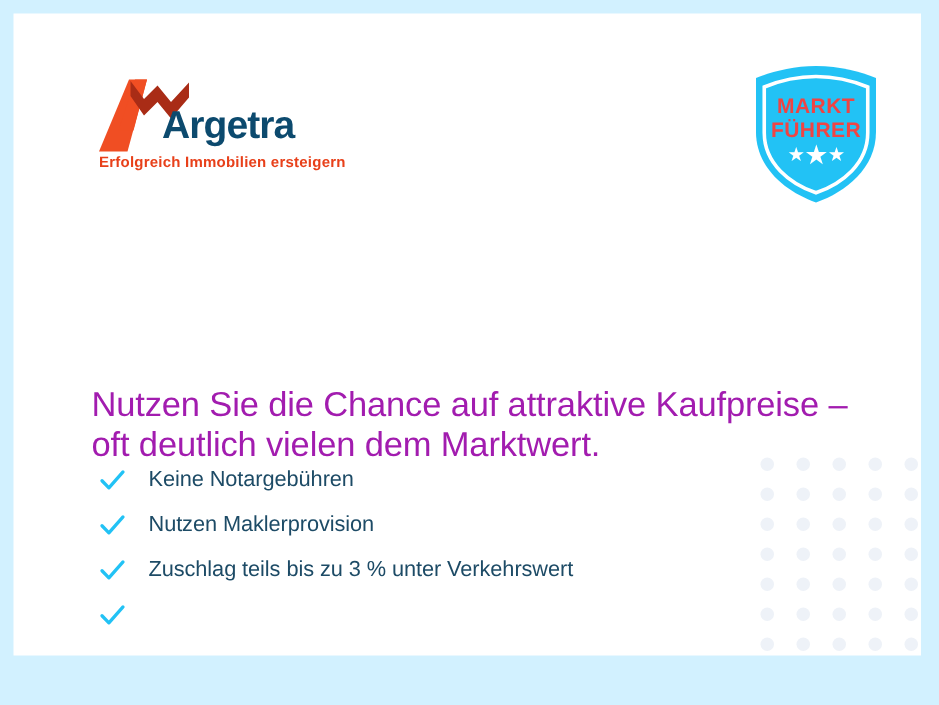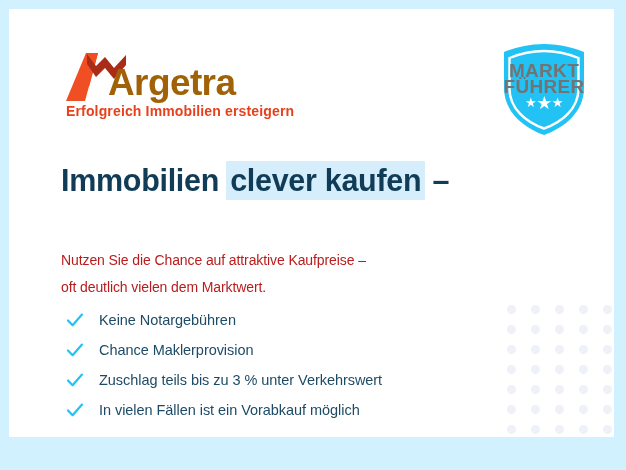--- a/index.html
+++ b/index.html
@@ -62,55 +62,55 @@
     position: absolute;
     left: 0;
     top: 0;
     width: 70px;
     height: 52px;
   }
   #logo-word {
     position: absolute;
     left: 44px;
     top: 13px;
-    font-size: 37px;
-    font-weight: bold;
-    color: #a16207;
+    font-size: 26px;
+    font-weight: bold;
+    color: #0c4a6e;
     letter-spacing: -0.6px;
     line-height: 38px;
     white-space: nowrap;
   }
   #logo-tagline {
     position: absolute;
     left: 2px;
     top: 52px;
-    font-size: 14px;
+    font-size: 10px;
     font-weight: bold;
     color: #e8401a;
     letter-spacing: 0.15px;
     white-space: nowrap;
   }
 
   
   #badge {
     position: absolute;
     left: 489px;
     top: 33px;
     width: 92px;
     height: 95px;
   }
   #badge-text {
     position: absolute;
     left: 0;
     top: 21px;
     width: 92px;
     text-align: center;
-    color: #737373;
-    font-weight: bold;
-    font-size: 19px;
+    color: #ef4444;
+    font-weight: bold;
+    font-size: 14px;
     line-height: 15.5px;
     letter-spacing: 0.3px;
   }
   #badge-text span { display: block; }
   #badge-stars {
     position: absolute;
     left: 0;
     top: 54px;
     width: 92px;
     text-align: center;
@@ -140,22 +140,22 @@
     margin: 0 -1px;
     border-radius: 1px;
   }
 
   
   #subheading {
     position: absolute;
     left: 52px;
     top: 224px;
     width: 530px;
-    color: #b91c1c;
-    font-size: 14px;
+    color: #a21caf;
+    font-size: 23px;
     font-weight: normal;
     line-height: 27px;
     letter-spacing: -0.1px;
   }
   #subheading .line { display: block; white-space: nowrap; }
 
   
   #bullets {
     position: absolute;
     left: 56px;
@@ -246,49 +246,47 @@
       <div id="badge-text">
         <span>MARKT</span>
         <span>FÜHRER</span>
       </div>
       <div id="badge-stars">
         <span>★</span><span class="big">★</span><span>★</span>
       </div>
     </div>
 
     <h1 id="headline">
-      <span class="line"><span>Immobilien </span><span class="hl">clever kaufen</span><span> –</span></span>
     </h1>
 
     <p id="subheading">
       <span class="line">Nutzen Sie die Chance auf attraktive Kaufpreise –</span>
       <span class="line">oft deutlich vielen dem Marktwert.</span>
     </p>
 
     <ul id="bullets" style="list-style:none;margin:0;padding:0;">
       <li class="bullet">
         <svg class="check" viewBox="0 0 20 20">
             <path d="M3 10.5 L7.6 15.2 L17 4.6" fill="none" stroke="#22c2f5" stroke-width="2.2" stroke-linecap="round" stroke-linejoin="round"></path>
           </svg>
         <span class="label">Keine Notargebühren</span>
       </li>
       <li class="bullet">
         <svg class="check" viewBox="0 0 20 20">
             <path d="M3 10.5 L7.6 15.2 L17 4.6" fill="none" stroke="#22c2f5" stroke-width="2.2" stroke-linecap="round" stroke-linejoin="round"></path>
           </svg>
-        <span class="label">Chance Maklerprovision</span>
+        <span class="label">Nutzen Maklerprovision</span>
       </li>
       <li class="bullet">
         <svg class="check" viewBox="0 0 20 20">
             <path d="M3 10.5 L7.6 15.2 L17 4.6" fill="none" stroke="#22c2f5" stroke-width="2.2" stroke-linecap="round" stroke-linejoin="round"></path>
           </svg>
         <span class="label">Zuschlag teils bis zu 3 % unter Verkehrswert</span>
       </li>
       <li class="bullet">
         <svg class="check" viewBox="0 0 20 20">
             <path d="M3 10.5 L7.6 15.2 L17 4.6" fill="none" stroke="#22c2f5" stroke-width="2.2" stroke-linecap="round" stroke-linejoin="round"></path>
           </svg>
-        <span class="label">In vielen Fällen ist ein Vorabkauf möglich</span>
       </li>
     </ul>
 
   </div>
 </div>
 
 </body></html>

